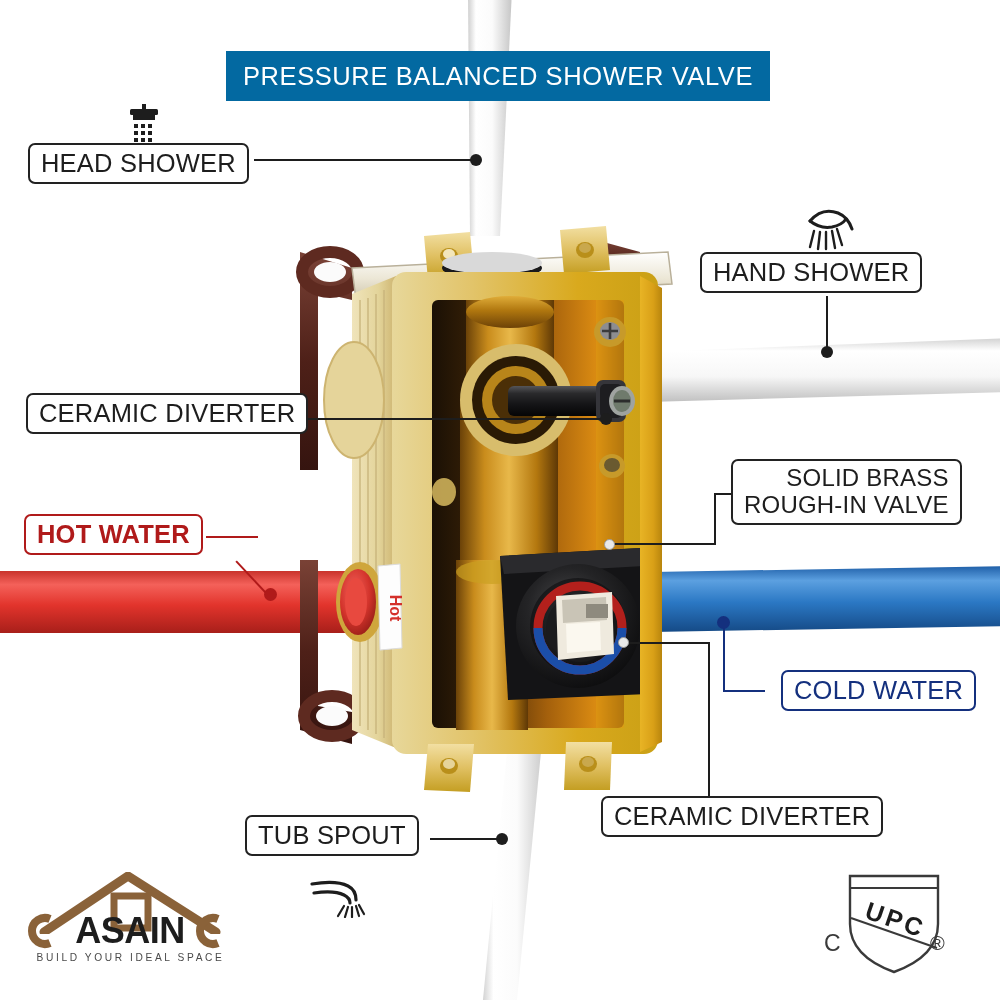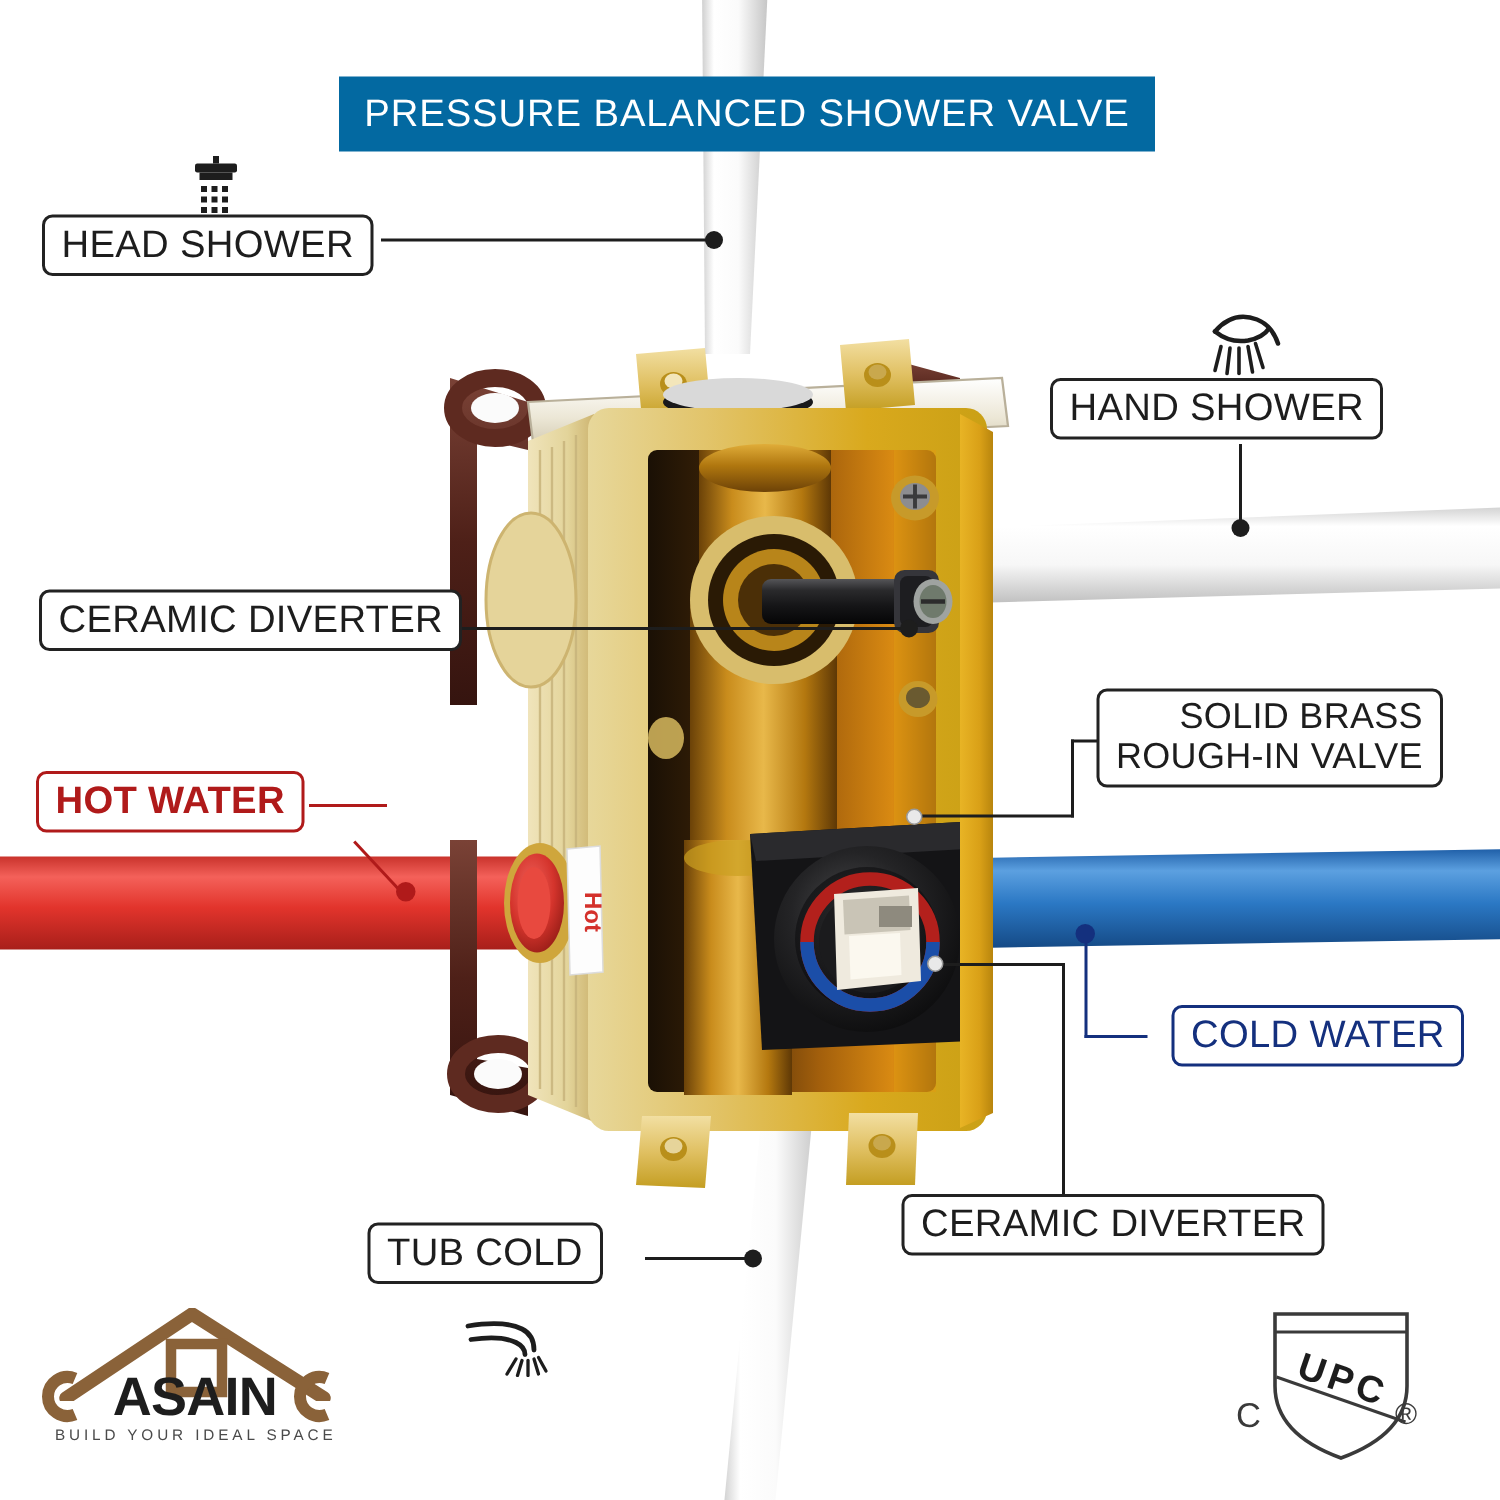--- a/index.html
+++ b/index.html
@@ -427,21 +427,21 @@
 
   <div class="label cold" style="left:762px; top:670px;margin-left:19px;">
     <span class="txt">COLD WATER</span>
   </div>
 
   <div class="label" style="left:601px; top:796px;">
     <span class="txt">CERAMIC DIVERTER</span>
   </div>
 
   <div class="label" style="left:245px; top:815px;">
-    <span class="txt">TUB COLD</span>
+    <span class="txt">TUB SPOUT</span>
   </div>
 
   <div class="banner">
     <span>PRESSURE BALANCED SHOWER VALVE</span>
   </div>
 
   <div id="logo">
     <svg style="position:absolute; left:0; top:0; width:205px; height:62px;" viewBox="0 0 205 62" xmlns="http://www.w3.org/2000/svg">
       <path d="M16 60 L100 4 L188 60" fill="none" stroke="#8a6239" stroke-width="9" stroke-linecap="round" stroke-linejoin="round"></path>
       <rect x="86" y="24" width="34" height="32" fill="none" stroke="#8a6239" stroke-width="7"></rect>

